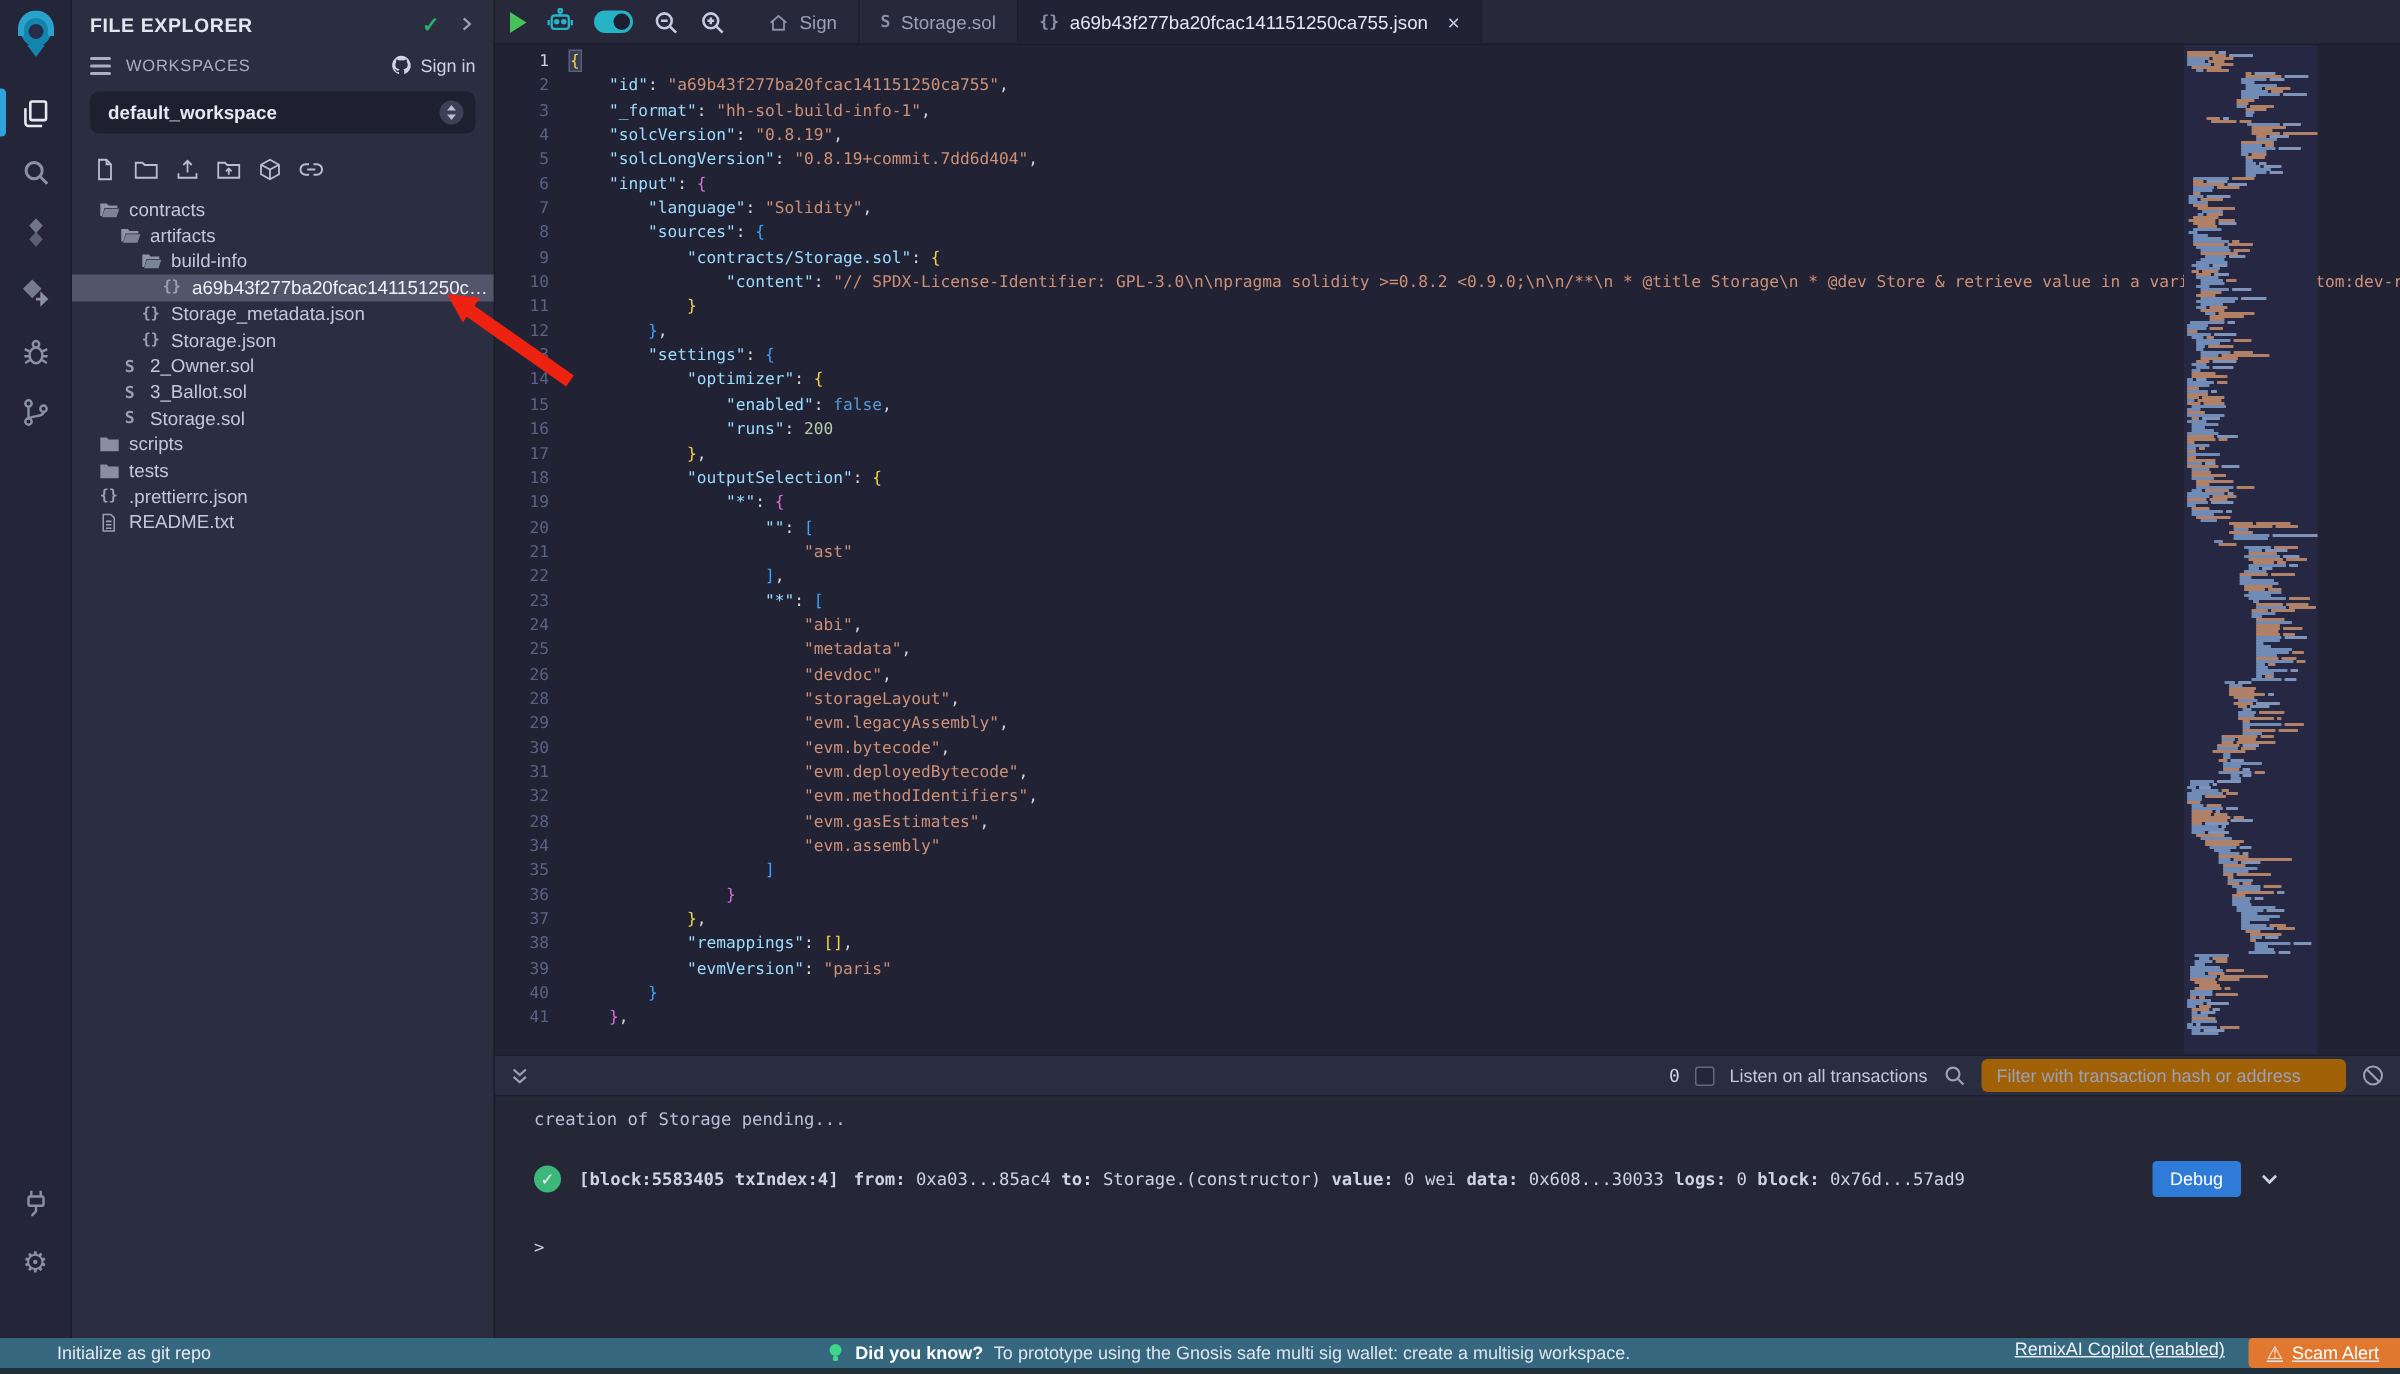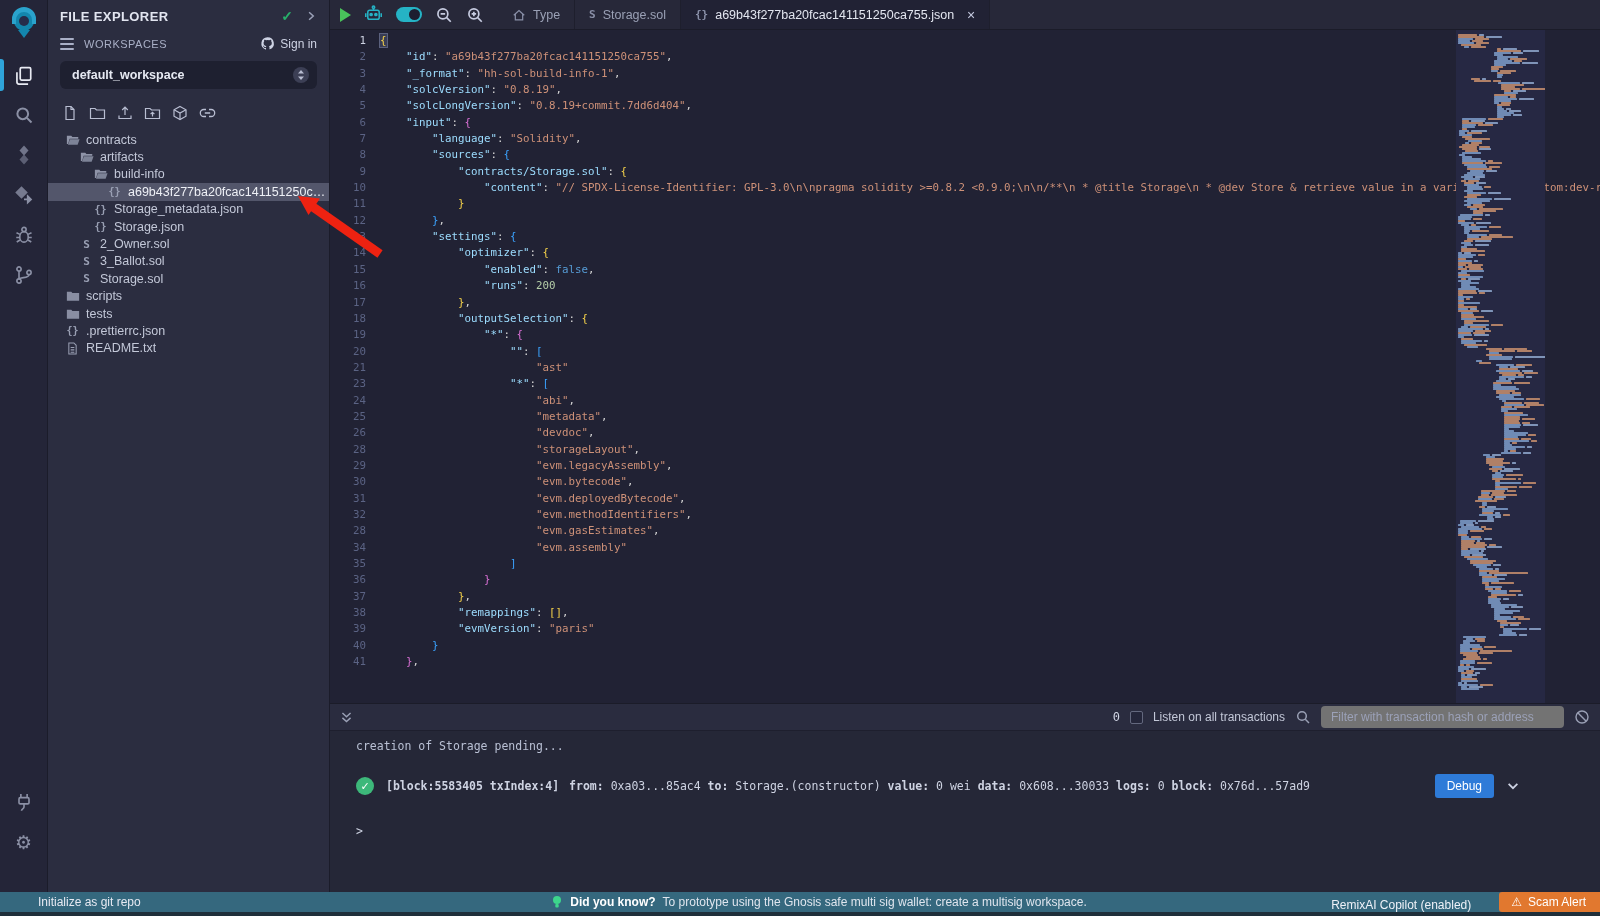--- a/index.html
+++ b/index.html
@@ -88,21 +88,21 @@
   .mm-seg { height:1.6px; border-radius:.5px; opacity:.85; flex:none; }
 
   
   .termbar { height:28px; background:#2a2c3f; border-top:1px solid #1b1c29; border-bottom:1px solid #1e1f2e;
              display:flex; align-items:center; padding:0 10px 0 8px; flex:none; color:#9aa0b5; }
   .collapse { cursor:pointer; display:flex; margin-left:2px; }
   .termbar .right { margin-left:auto; display:flex; align-items:center; gap:10px; }
   .tcount { color:#ced3e2; font-size:12px; font-family:"DejaVu Sans Mono", monospace; }
   .chk { width:13px; height:13px; border:1px solid #63687e; border-radius:2px; background:#24263a; cursor:pointer; }
   .listen { font-size:12px; color:#c3c8d8; cursor:pointer; }
-  .filter { width:243px; height:22px; background:#737373; border:none; border-radius:4px; padding:0 10px;
+  .filter { width:243px; height:22px; background:#a16207; border:none; border-radius:4px; padding:0 10px;
             color:#dfe3ee; font-size:12px; outline:none; }
   .filter::placeholder { color:#9ba1b8; }
   .terminal { height:161px; background:#252737; flex:none; font-family:"DejaVu Sans Mono", monospace;
               font-size:11.5px; color:#b9c0d4; padding:7px 0 0 26px; position:relative; }
   .tline { height:17px; line-height:17px; white-space:pre; }
   .tline.dim { color:#a6adc2; }
   .txrow { display:flex; align-items:center; margin-top:19px; padding-right:80px; }
   .txcheck { width:18px; height:18px; border-radius:50%; background:#3db87a; color:#fff; display:flex;
              align-items:center; justify-content:center; font-size:11px; flex:none; margin-right:12px;
              font-family:"Liberation Sans", sans-serif; }
@@ -114,21 +114,21 @@
   .tx-chevron { color:#cdd2e2; margin-left:12px; cursor:pointer; display:flex; }
   .prompt { margin-top:26px; color:#ced3e2; }
 
   
   .statusbar { height:20px; background:#35687e; display:flex; align-items:center; color:#e6e9f2;
                font-size:12px; flex:none; }
   .sb-left { flex:1; padding-left:38px; }
   .sb-center { display:flex; align-items:center; gap:7px;justify-content:flex-end; }
   .sb-center b { color:#ffffff; }
   .sb-tip { color:#dfe5ee; }
-  .sb-right { flex:1; display:flex; align-items:flex-end; justify-content:flex-end; gap:28px; }
+  .sb-right { flex:1; display:flex; align-items:flex-start; justify-content:flex-end; gap:16px;text-decoration:underline; }
   .copilot { color:#eef1f8; }
   .scam { background:#e1782f; color:#fff; height:20px; display:flex; align-items:center; gap:6px;
           padding:0 14px 0 12px; border-radius:3px 0 0 3px; cursor:pointer; font-size:12px; }
   .scam .warn { font-size:12px; }
   .bottomstrip { height:4px; background:#1f2f3a; flex:none; }
 
   svg { display:block; }
 </style>
 </head>
 <body>
@@ -396,21 +396,21 @@
             </svg>
           </span>
         </div>
         <div style="display:flex">
             <div class="tab">
               <span class="ticon">
                 <svg width="14" height="14" viewBox="0 0 16 16" stroke="currentColor" fill="none" stroke-width="1.4">
                   <path d="M2 8.2L8 3l6 5.2M3.8 7.2V13.5h8.4V7.2"></path>
                 </svg>
               </span>
-              <span>Type</span>
+              <span>Sign</span>
             </div>
             <div class="tab">
               <span class="ticon">
                 <span class="braces" style="font-size:11px">S</span>
               </span>
               <span>Storage.sol</span>
             </div>
             <div class="tab active">
               <span class="ticon">
                 <span class="braces">{}</span>
@@ -437,20 +437,21 @@
             <div class="code-row"><span class="lnum">12</span><span class="ltext"><span class="tok-b3">        }</span><span class="tok-pn">,</span></span></div>
             <div class="code-row"><span class="lnum">13</span><span class="ltext"><span class="tok-key">        "settings"</span><span class="tok-pn">: </span><span class="tok-b3">{</span></span></div>
             <div class="code-row"><span class="lnum">14</span><span class="ltext"><span class="tok-key">            "optimizer"</span><span class="tok-pn">: </span><span class="tok-b1">{</span></span></div>
             <div class="code-row"><span class="lnum">15</span><span class="ltext"><span class="tok-key">                "enabled"</span><span class="tok-pn">: </span><span class="tok-bool">false</span><span class="tok-pn">,</span></span></div>
             <div class="code-row"><span class="lnum">16</span><span class="ltext"><span class="tok-key">                "runs"</span><span class="tok-pn">: </span><span class="tok-num">200</span></span></div>
             <div class="code-row"><span class="lnum">17</span><span class="ltext"><span class="tok-b1">            }</span><span class="tok-pn">,</span></span></div>
             <div class="code-row"><span class="lnum">18</span><span class="ltext"><span class="tok-key">            "outputSelection"</span><span class="tok-pn">: </span><span class="tok-b1">{</span></span></div>
             <div class="code-row"><span class="lnum">19</span><span class="ltext"><span class="tok-key">                "*"</span><span class="tok-pn">: </span><span class="tok-b2">{</span></span></div>
             <div class="code-row"><span class="lnum">20</span><span class="ltext"><span class="tok-key">                    ""</span><span class="tok-pn">: </span><span class="tok-b3">[</span></span></div>
             <div class="code-row"><span class="lnum">21</span><span class="ltext"><span class="tok-str">                        "ast"</span></span></div>
+            <div class="code-row"><span class="lnum">22</span><span class="ltext"><span class="tok-b3">                    ]</span><span class="tok-pn">,</span></span></div>
             <div class="code-row"><span class="lnum">23</span><span class="ltext"><span class="tok-key">                    "*"</span><span class="tok-pn">: </span><span class="tok-b3">[</span></span></div>
             <div class="code-row"><span class="lnum">24</span><span class="ltext"><span class="tok-str">                        "abi"</span><span class="tok-pn">,</span></span></div>
             <div class="code-row"><span class="lnum">25</span><span class="ltext"><span class="tok-str">                        "metadata"</span><span class="tok-pn">,</span></span></div>
             <div class="code-row"><span class="lnum">26</span><span class="ltext"><span class="tok-str">                        "devdoc"</span><span class="tok-pn">,</span></span></div>
             <div class="code-row"><span class="lnum">28</span><span class="ltext"><span class="tok-str">                        "storageLayout"</span><span class="tok-pn">,</span></span></div>
             <div class="code-row"><span class="lnum">29</span><span class="ltext"><span class="tok-str">                        "evm.legacyAssembly"</span><span class="tok-pn">,</span></span></div>
             <div class="code-row"><span class="lnum">30</span><span class="ltext"><span class="tok-str">                        "evm.bytecode"</span><span class="tok-pn">,</span></span></div>
             <div class="code-row"><span class="lnum">31</span><span class="ltext"><span class="tok-str">                        "evm.deployedBytecode"</span><span class="tok-pn">,</span></span></div>
             <div class="code-row"><span class="lnum">32</span><span class="ltext"><span class="tok-str">                        "evm.methodIdentifiers"</span><span class="tok-pn">,</span></span></div>
             <div class="code-row"><span class="lnum">28</span><span class="ltext"><span class="tok-str">                        "evm.gasEstimates"</span><span class="tok-pn">,</span></span></div>

